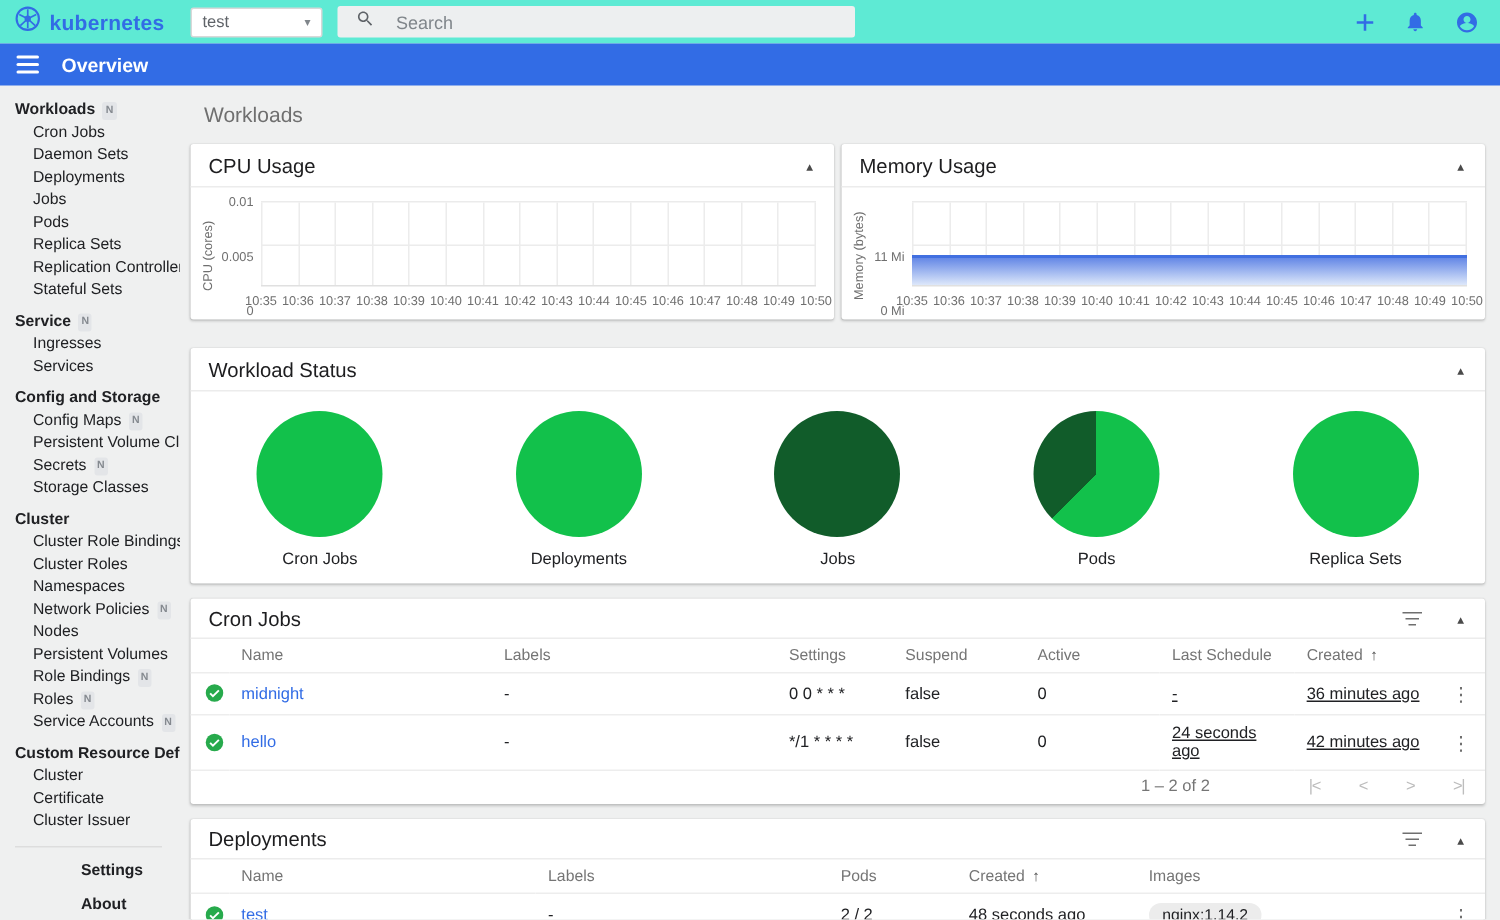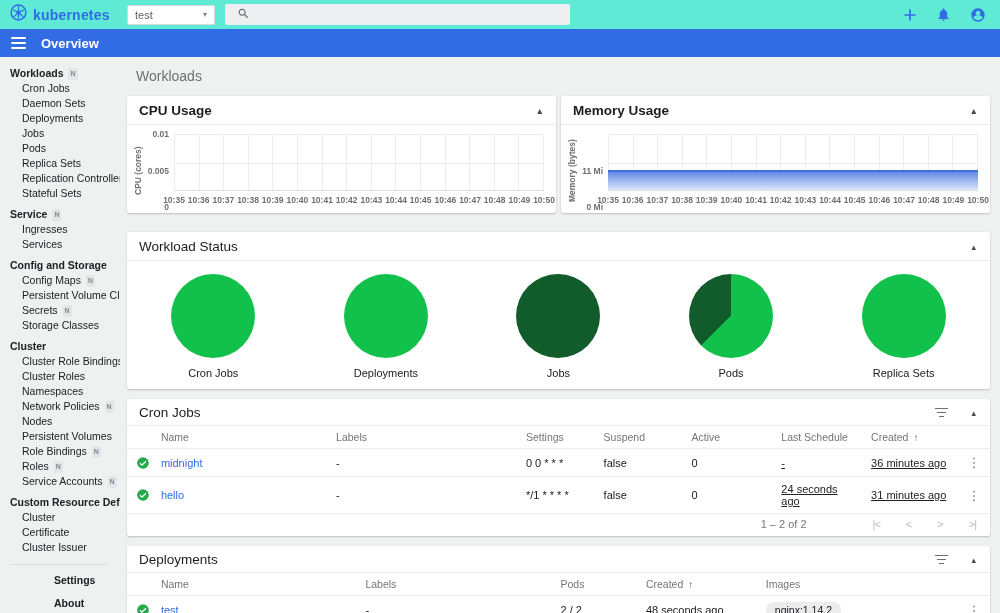--- a/index.html
+++ b/index.html
@@ -40,21 +40,21 @@
   .page-title { color:#6f6f6f; font-size:14px; margin:11px 0 12px 9px; }
   .card { background:#fff; border-radius:2px; box-shadow:0 1px 2px rgba(0,0,0,.2), 0 0 1px rgba(0,0,0,.1); }
   .card-header { display:flex; align-items:center; padding:7px 12px 6px; border-bottom:1px solid #ececec; }
   .card-title { font-size:13.5px; color:#1d1d1f; }
   .hspacer { flex:1; }
   .caret { font-size:9px; color:#4a4a4a; cursor:pointer; padding:0 2px; }
   .filter-icon { width:15px; margin-right:20px; cursor:pointer; }
   .filter-icon div { height:1.5px; background:#6f6f6f; margin:2.5px auto; }
   .fb1{width:13px;} .fb2{width:9px;} .fb3{width:5px;}
   
-  .charts-row { display:flex; gap:5px;font-weight:bold; }
+  .charts-row { display:flex; gap:5px; }
   .chart-card { flex:1; }
   .chart-flex { display:flex; padding:9px 12px 6px 6px; }
   .ylab { writing-mode:vertical-rl; transform:rotate(180deg); font-size:8.5px; color:#6f6f6f; text-align:center; line-height:11px; }
   .yticks { position:relative; width:30px; font-size:8.5px; color:#6f6f6f; flex:none; }
   .yticks span { position:absolute; right:5px; transform:translateY(-50%); white-space:nowrap; }
   .plotcol { flex:1; }
   .plot { position:relative; height:57px; border-top:1px solid #ebebeb; border-bottom:1px solid #e0e0e0; }
   .grid-row { position:absolute; top:0; left:0; right:0; bottom:0; display:flex; }
   .grid-cell { flex:1; border-right:1px solid #ececec; }
   .grid-cell:first-child { border-left:1px solid #ececec; }
@@ -108,20 +108,21 @@
   <div class="ns-select">
     <span>test</span>
     <span class="ns-caret">▾</span>
   </div>
   <div class="searchbar">
     <span>
       <svg width="13" height="13" viewBox="0 0 24 24" fill="#5f6368">
           <path d="M15.5 14h-.8l-.3-.3c1-1.1 1.6-2.6 1.6-4.2C16 5.9 13.1 3 9.5 3S3 5.9 3 9.5 5.9 16 9.5 16c1.6 0 3.1-.6 4.2-1.6l.3.3v.8l5 5 1.5-1.5-5-5zm-6 0C7 14 5 12 5 9.5S7 5 9.5 5 14 7 14 9.5 12 14 9.5 14z"></path>
         </svg>
     </span>
+    <input class="search-input" placeholder="Search" style="">
   </div>
   <div class="top-actions">
     <span class="act">
       <svg width="14" height="14" viewBox="0 0 14 14">
           <path d="M7 1.5v11M1.5 7h11" stroke="#326ce5" stroke-width="1.7"></path>
         </svg>
     </span>
     <span class="act">
       <svg width="15" height="15" viewBox="0 0 24 24" fill="#326ce5">
           <path d="M12 22c1.1 0 2-.9 2-2h-4c0 1.1.9 2 2 2zm6-6v-5c0-3.1-1.6-5.6-4.5-6.3V4c0-.8-.7-1.5-1.5-1.5s-1.5.7-1.5 1.5v.7C7.6 5.4 6 7.9 6 11v5l-2 2v1h16v-1l-2-2z"></path>
@@ -459,21 +460,21 @@
             <td class="td-icon"><svg width="14" height="14" viewBox="0 0 24 24">
                   <circle cx="12" cy="12" r="10" fill="#27aa4c"></circle>
                   <path d="M7 12.5l3.2 3.2L17 9" stroke="#fff" stroke-width="2.2" fill="none"></path>
                 </svg></td>
             <td><a class="link">hello</a></td>
             <td>-</td>
             <td>*/1 * * * *</td>
             <td>false</td>
             <td>0</td>
             <td><span class="tip">24 seconds ago</span></td>
-            <td><span class="tip">31 minutes ago</span></td>
+            <td><span class="tip">42 minutes ago</span></td>
             <td class="kebab">⋮</td>
           </tr>
         </tbody>
       </table>
       <div class="pagination">
         <span class="pg-range">1 – 2 of 2</span>
         <span class="pg-btn">|&lt;</span>
         <span class="pg-btn">&lt;</span>
         <span class="pg-btn">&gt;</span>
         <span class="pg-btn">&gt;|</span>

